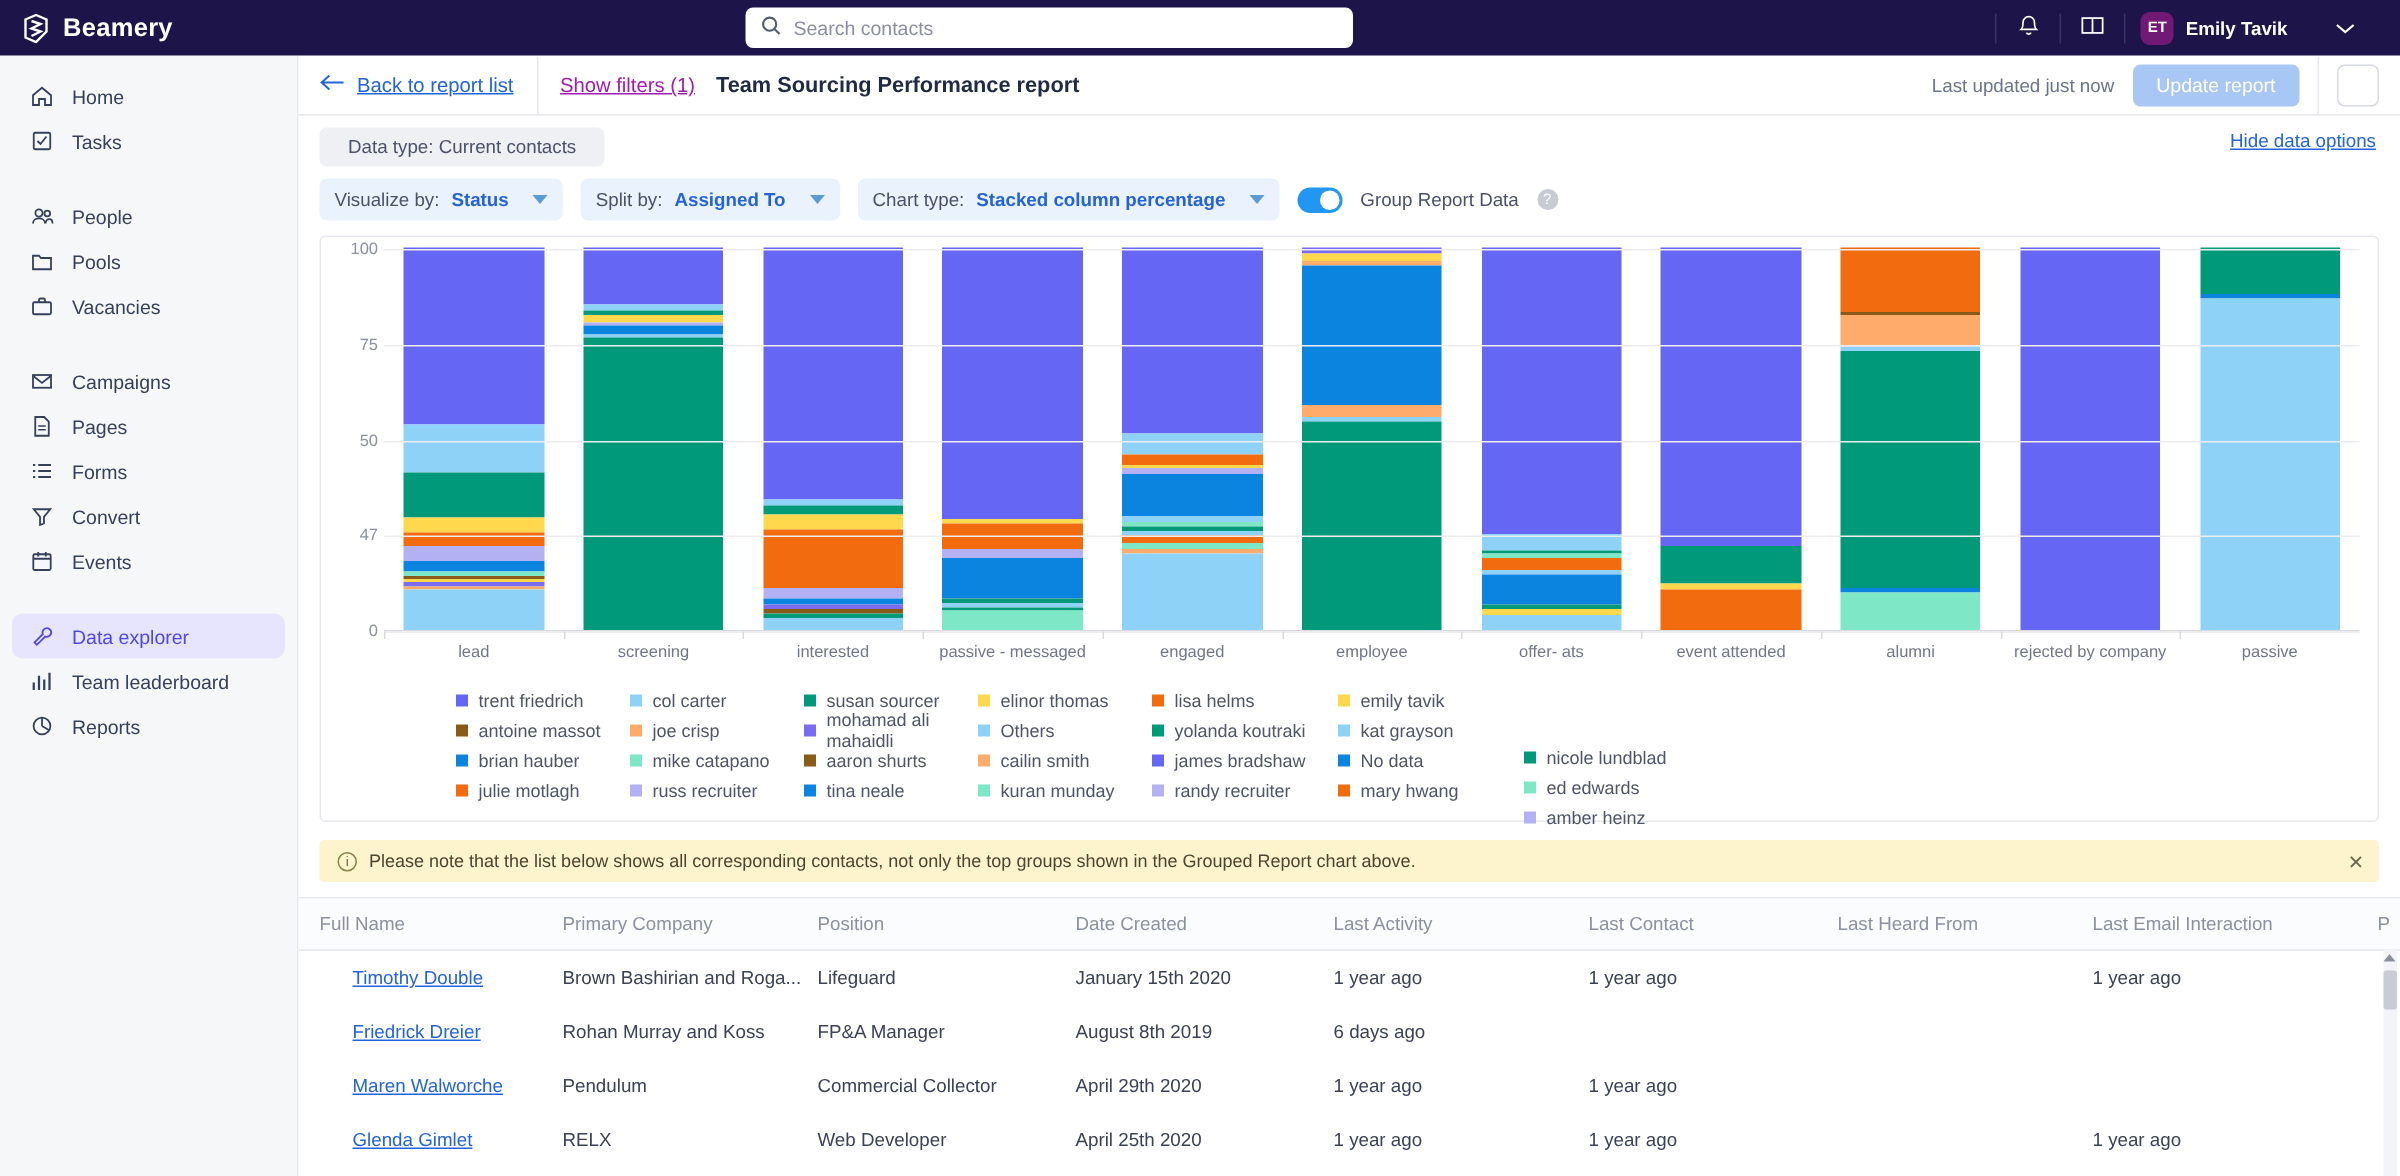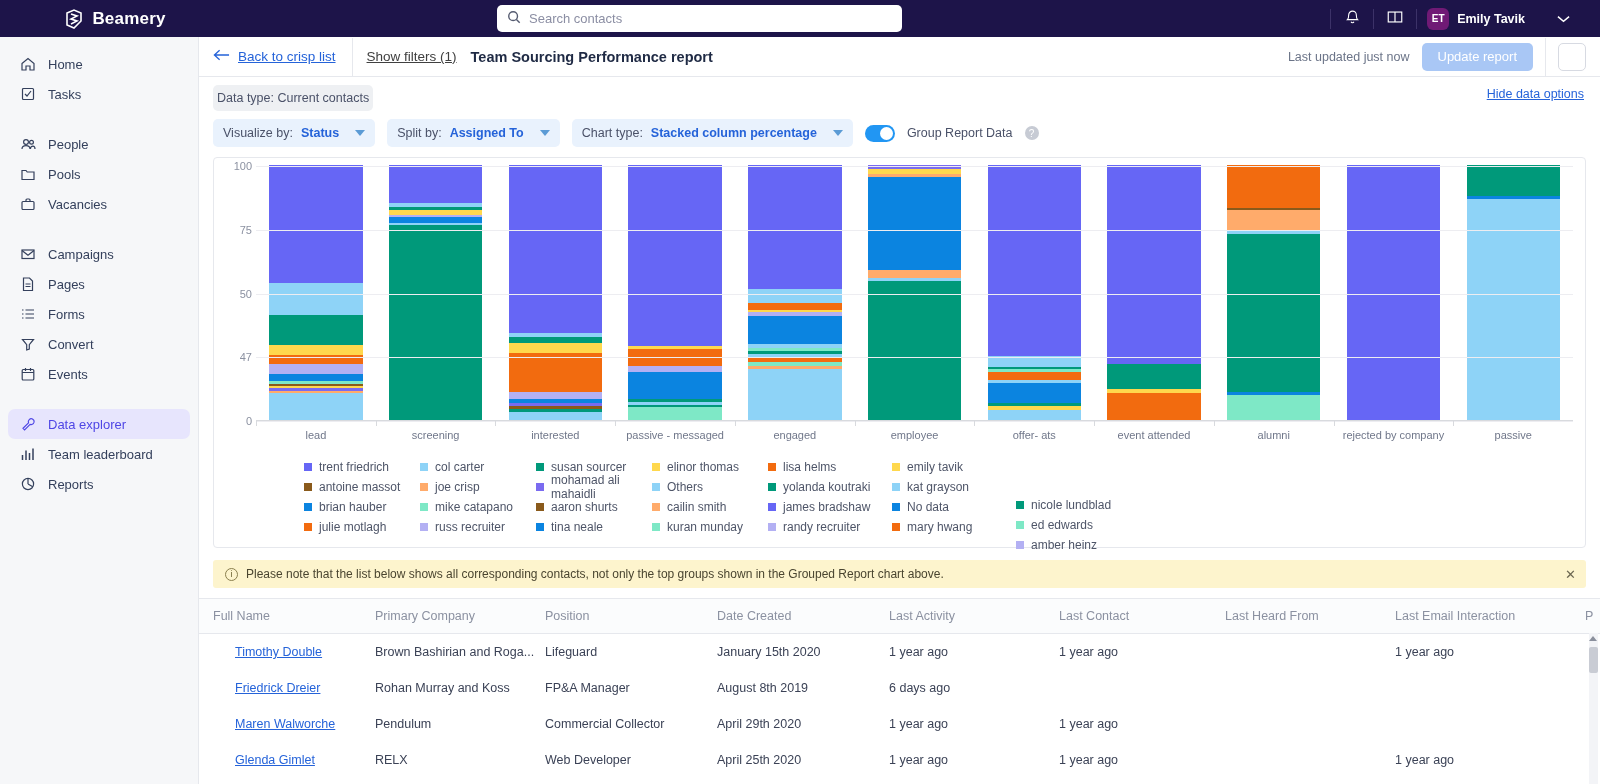--- a/index.html
+++ b/index.html
@@ -8,21 +8,21 @@
     font-family: "Liberation Sans", sans-serif;
     font-size: 13px;
     color: #2f3a52;
     background: #ffffff;
   }
   
   .topbar {
     height: 37px; background:#1d1449; display:flex; align-items:center;
     position:relative;
   }
-  .brand { display:flex; align-items:center; gap:8px; padding-left:30px; width:200px;justify-content:center; }
+  .brand { display:flex; align-items:center; gap:8px; padding-left:14px; width:200px; }
   .brand-logo { width:20px; height:20px; position:relative; }
   .brand-name { color:#fff; font-size:17px; font-weight:bold; letter-spacing:0.2px; }
   .search-wrap { position:absolute; left:497px; top:5px; width:405px; height:27px;
     background:#fff; border-radius:5px; display:flex; align-items:center; padding:0 10px; gap:8px;}
   .search-ph { color:#8b8ea3; font-size:13px; }
   .top-right { position:absolute; right:10px; top:0; height:37px; display:flex; align-items:center; gap:0; }
   .tr-btn { width:42px; height:37px; display:flex; align-items:center; justify-content:center; }
   .tr-sep { width:1px; height:20px; background:#3c3268; }
   .user-chip { display:flex; align-items:center; gap:8px; padding:0 14px 0 10px; }
   .avatar { width:22px; height:22px; border-radius:6px; background:#701a75; color:#fff;
@@ -39,34 +39,34 @@
   .nav-gap { height:20px; }
   .nav-ico { width:16px; height:16px; display:flex; align-items:center; justify-content:center; flex:none;}
 
   
   .main { flex:1; display:flex; flex-direction:column; min-width:0; background:#fff; }
   .rpt-head { height:40px; border-bottom:1px solid #e6e8ed; display:flex; align-items:center; padding:0 14px; gap:0; }
   .back-link { display:flex; align-items:center; gap:8px; color:#2563d9; font-size:13.5px;
      padding-right:16px; cursor:pointer; }
   .back-link span { text-decoration:underline; }
   .hsep { width:1px; height:38px; background:#e6e8ed; }
-  .show-filters { color:#404040; font-size:13.5px; text-decoration:underline; padding:0 14px; cursor:pointer; }
+  .show-filters { color:#a21caf; font-size:13.5px; text-decoration:underline; padding:0 14px; cursor:pointer; }
   .rpt-title { font-size:14.5px; font-weight:bold; color:#1f2a44; }
   .head-right { margin-left:auto; display:flex; align-items:center; gap:12px; }
   .last-upd { color:#6b7488; font-size:12.5px; }
   .btn-upd { background:#a9c7f5; color:#fff; font-size:13px; border:none; border-radius:5px;
      height:28px; padding:0 16px; cursor:pointer; }
   .kebab { width:28px; height:28px; border:1px solid #d7dae2; border-radius:5px;
      display:flex; align-items:center; justify-content:center; cursor:pointer; background:#fff;}
   .kdot { width:3px; height:3px; border-radius:50%; background:#4b5468; margin:1px 0; }
 
   .opts { padding:8px 14px 2px 14px; position:relative; }
   .hide-opts { position:absolute; right:16px; top:10px; color:#2563d9; font-size:12.5px; text-decoration:underline; cursor:pointer;}
   .chip-dt { display:inline-block; background:#eef0f3; color:#4a5168; font-size:12.5px;
-     border-radius:5px; padding:6px 4px; }
+     border-radius:5px; padding:6px 19px; }
   .ctl-row { display:flex; align-items:center; gap:12px; margin-top:8px; }
   .ctl { background:#e9f2fd; border-radius:5px; height:28px; display:flex; align-items:center;
      padding:0 10px; gap:8px; font-size:12.5px; color:#4a5168; cursor:pointer; }
   .ctl b { color:#2563d9; font-weight:bold; }
   .caret { width:0;height:0;border-left:5px solid transparent;border-right:5px solid transparent;
      border-top:6px solid #5b9bd5; margin-left:8px;}
   .toggle { width:30px; height:17px; border-radius:9px; background:#2196f3; position:relative; cursor:pointer;}
   .toggle i { position:absolute; right:2px; top:2px; width:13px; height:13px; border-radius:50%; background:#fff; }
   .grp-label { font-size:12.5px; color:#4a5168; }
   .qmark { width:14px; height:14px; border-radius:50%; background:#c7cbd4; color:#fff;
@@ -292,21 +292,21 @@
 
   <div class="main">
 
     <div class="rpt-head">
       <div class="back-link">
         <span style="text-decoration:none">
           <svg width="17" height="12" viewBox="0 0 18 12">
               <path d="M7 1 L1.5 6 L7 11 M1.5 6 H17" fill="none" stroke="#2563d9" stroke-width="1.4"></path>
             </svg>
         </span>
-        <span>Back to crisp list</span>
+        <span>Back to report list</span>
       </div>
       <div class="hsep"></div>
       <div class="show-filters">Show filters (1)</div>
       <div class="rpt-title">Team Sourcing Performance report</div>
       <div class="head-right">
         <span class="last-upd">Last updated just now</span>
         <button class="btn-upd">Update report</button>
         <div class="hsep"></div>
         <div class="kebab">
           <div><span class="kdot"></span>

